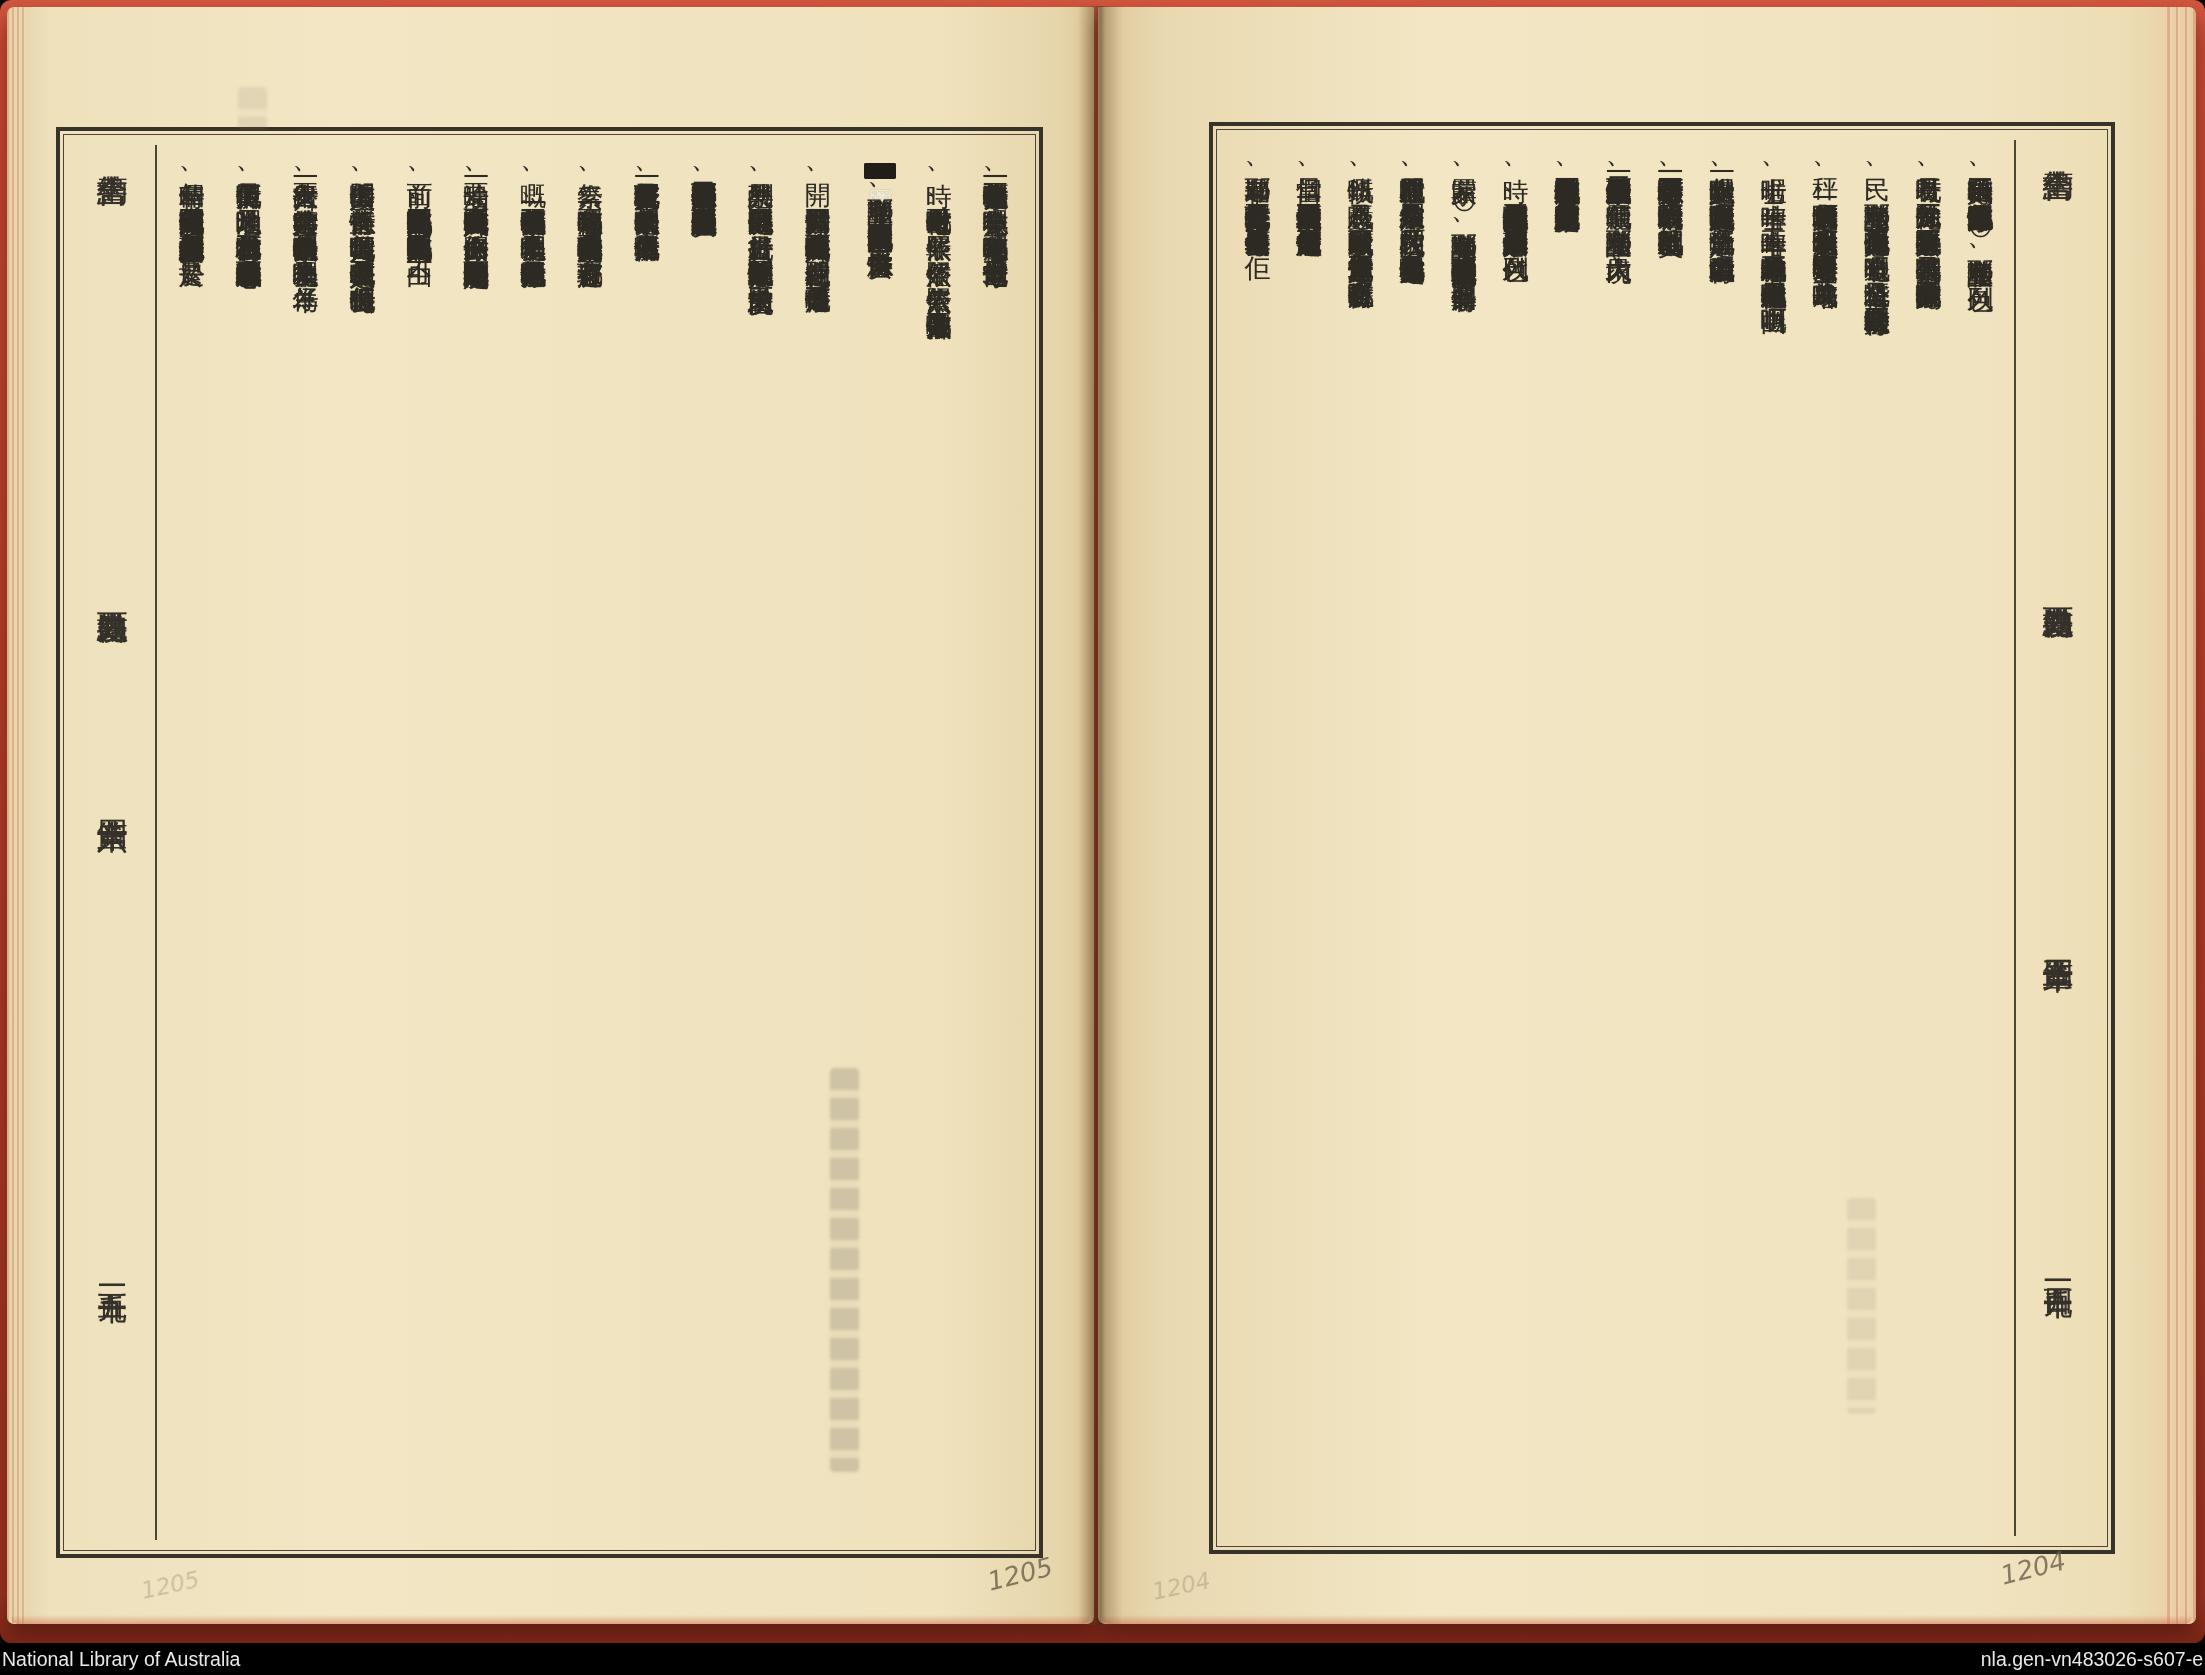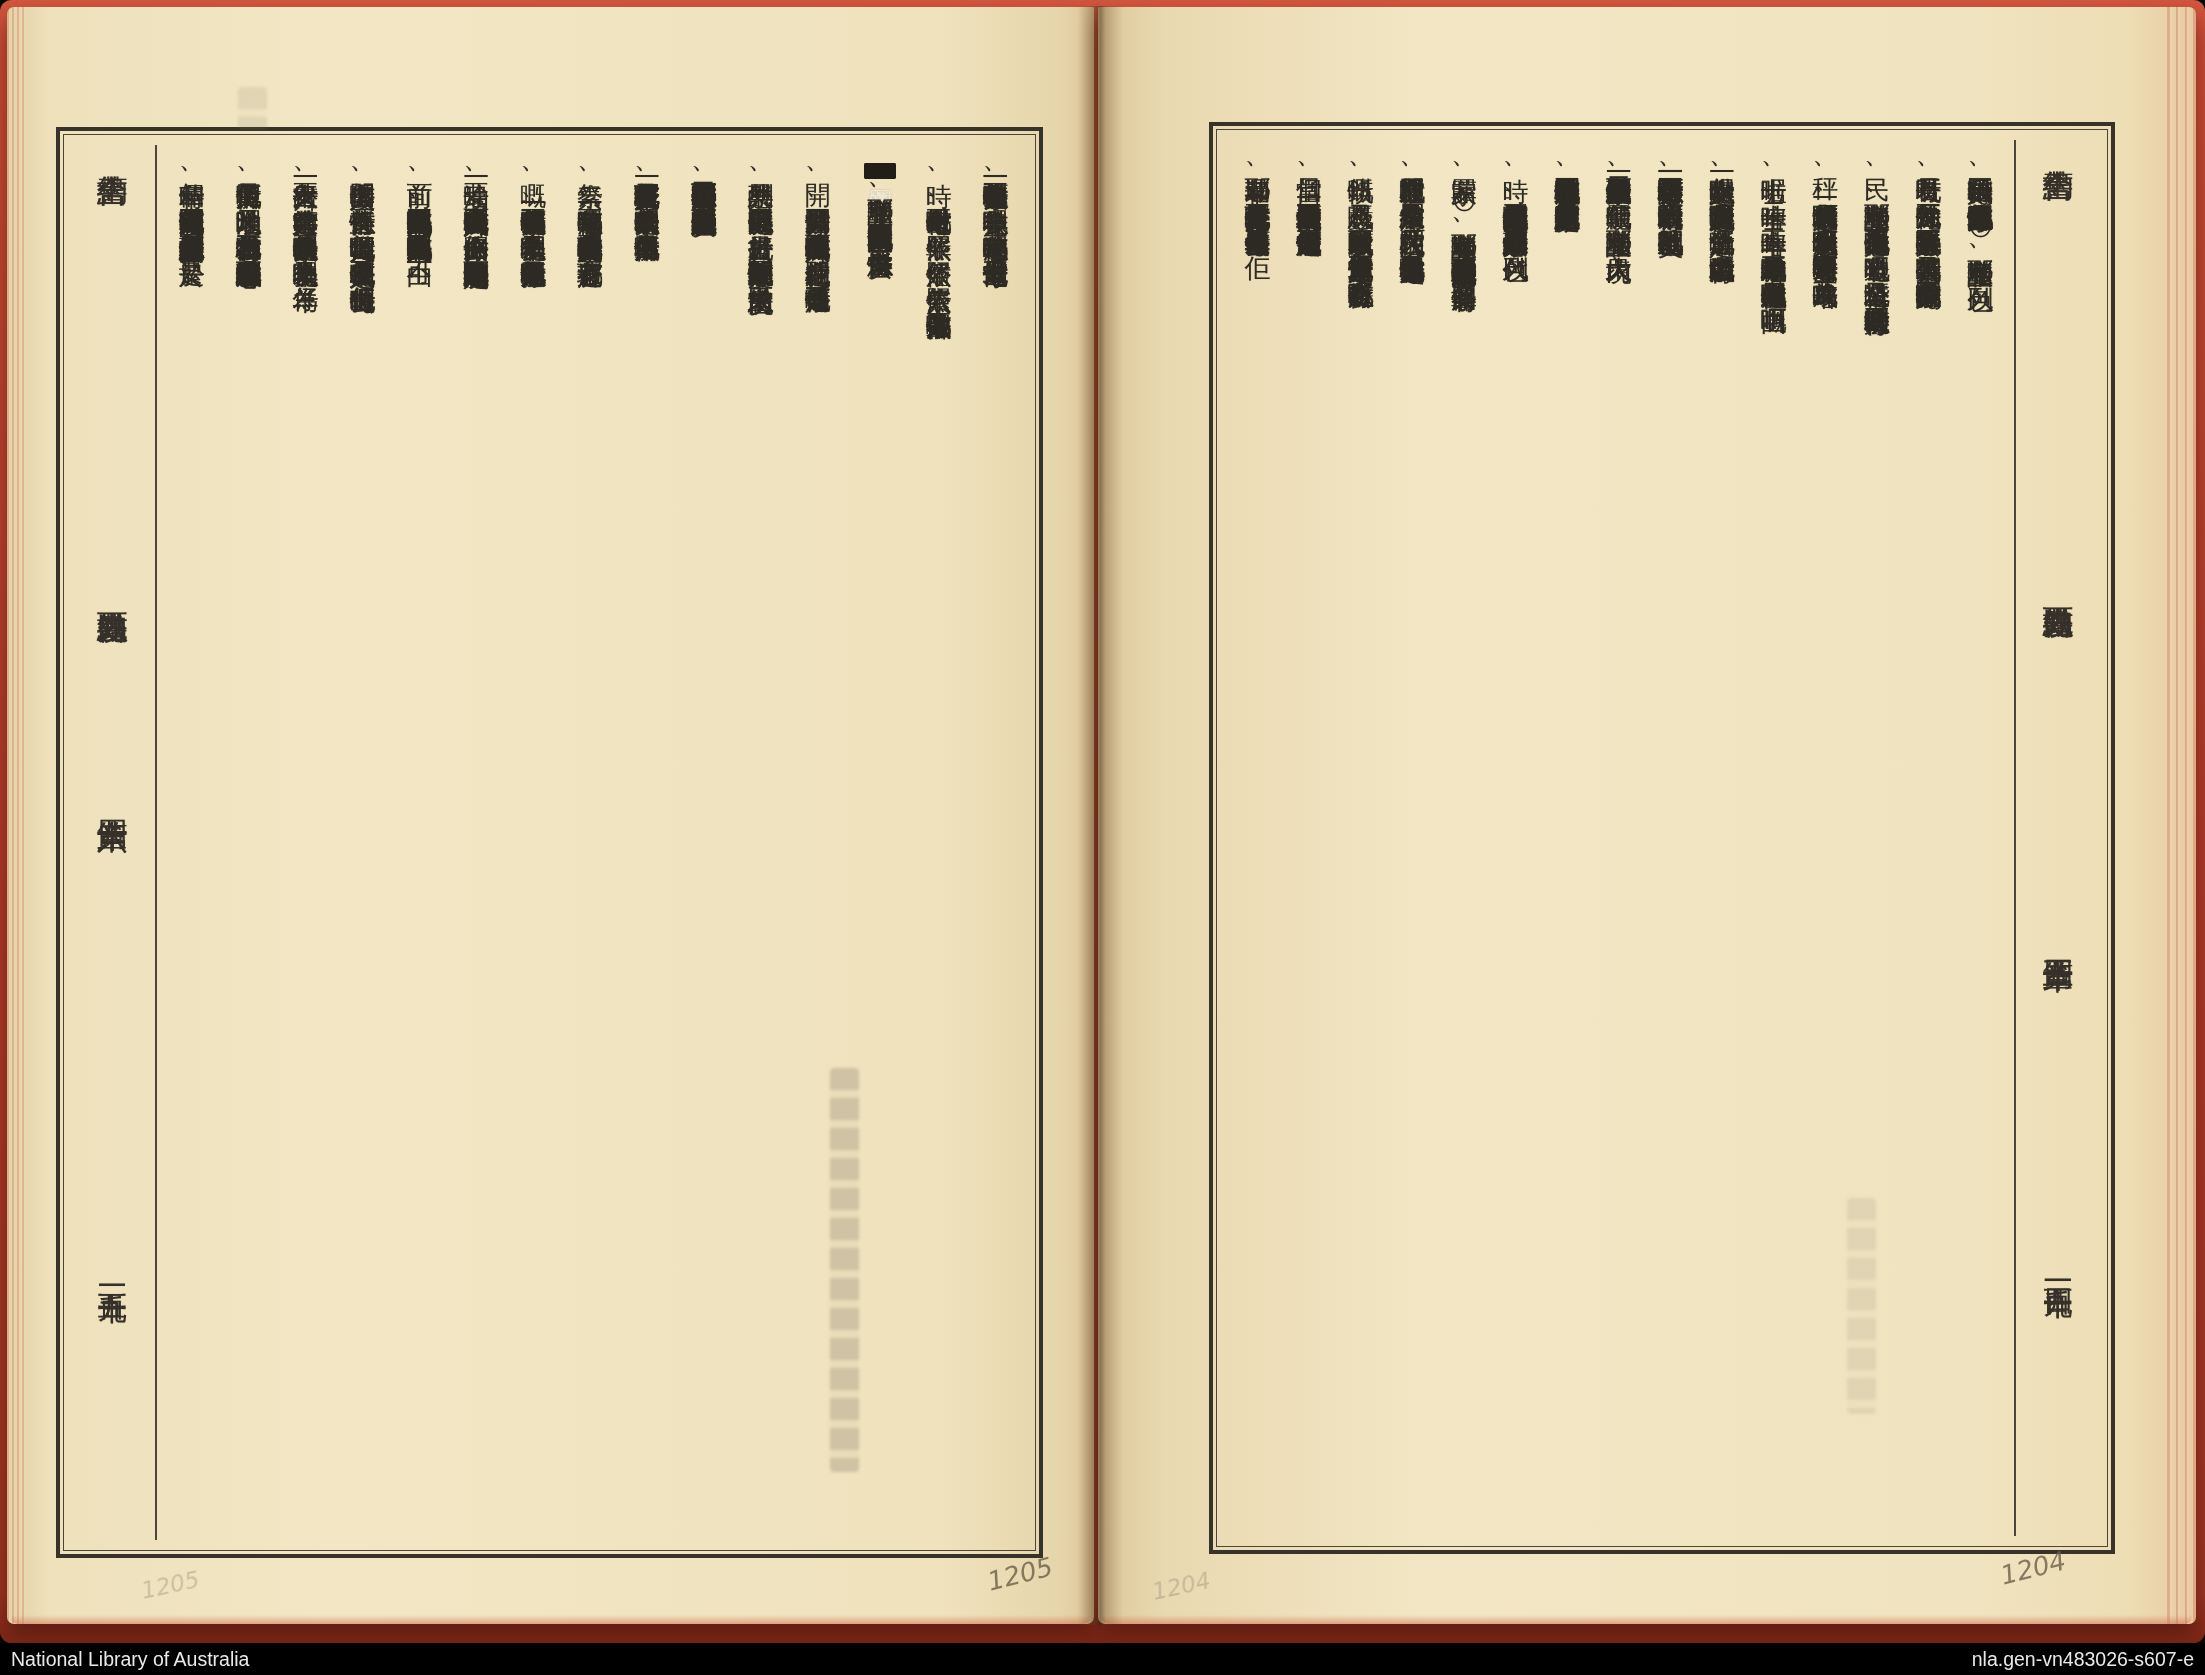--- a/index.html
+++ b/index.html
@@ -60,21 +60,21 @@
   .pencil{position:absolute;color:rgba(104,92,72,.78);font-style:italic;
        font-size:26px;transform:rotate(-14deg);font-family:"DejaVu Sans",sans-serif;}
   .p-left{left:987px;top:1559px;}
   .p-right{left:2000px;top:1553px;}
   .smudge{position:absolute;color:rgba(120,108,88,.30);font-style:italic;font-size:23px;
        transform:rotate(-12deg);filter:blur(0.7px);}
   .s1{left:141px;top:1572px;}
   .s2{left:1152px;top:1573px;}
   
   .footer{position:absolute;left:0;right:0;bottom:0;height:33px;background:#000;
-       display:flex;align-items:center;justify-content:space-between;padding:0 11px;}
+       display:flex;align-items:center;justify-content:space-between;padding:0 2px;}
   .footer span{color:#e9e9e9;font-family:"Liberation Sans",sans-serif;font-size:19.5px;}
 </style>
 </head>
 <body>
 
 <div class="photo">
   <div class="cover"></div>
 
   <div class="page page-left">
     <div class="page-edge-left"></div>

